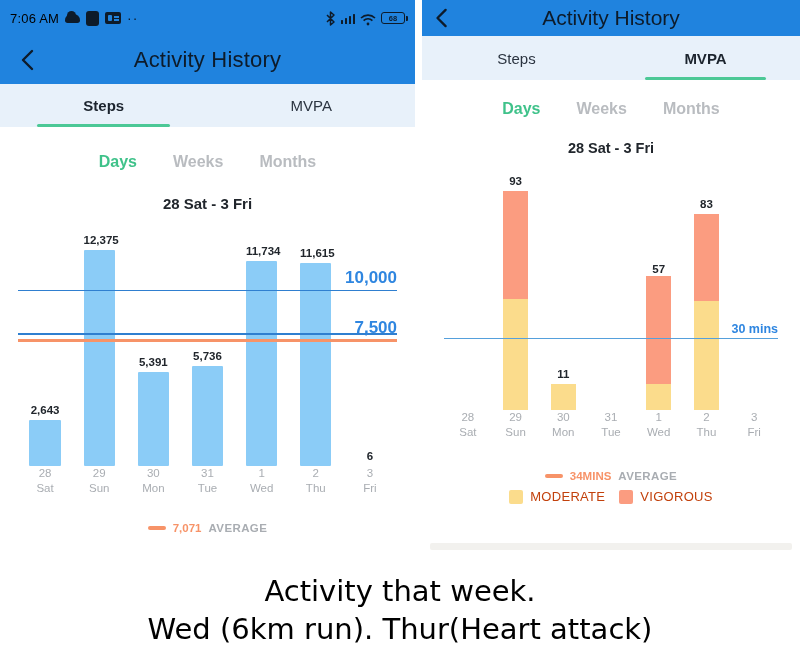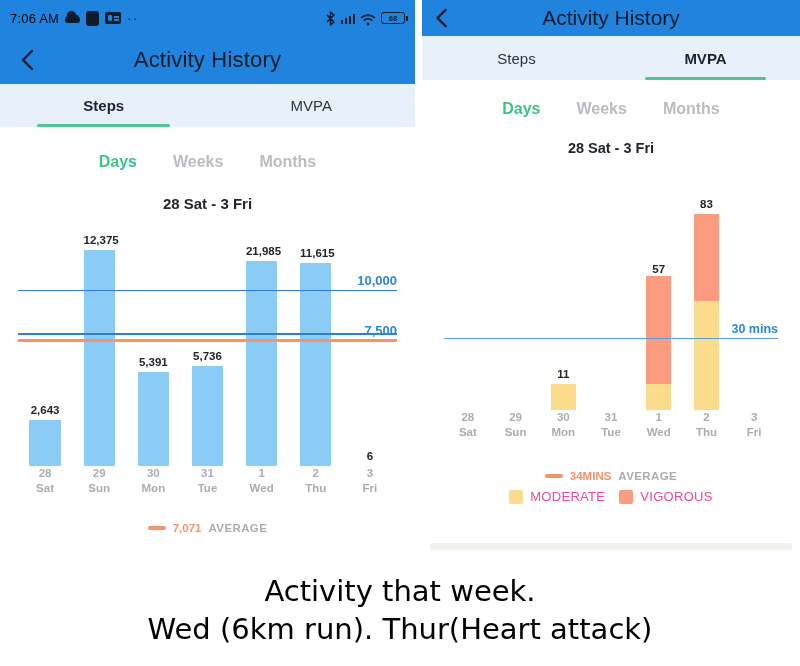--- a/index.html
+++ b/index.html
@@ -108,25 +108,25 @@
   .bar-col { position:absolute; bottom:0; }
   .bar {
     position:absolute; bottom:0; width:100%; background:#8BCCF7; border-radius:1px;
   }
   .bar-val {
     position:absolute; width: 100%; text-align:center; font-size:11.5px;
     font-weight:700; color:#21262c; white-space:nowrap;
   }
   .xlab {
     position:absolute; bottom: 20px; text-align:center; font-size:11.5px;
-    color:#a9adb2; line-height: 15px; font-weight:700;
+    color:#a9adb2; line-height: 15px; font-weight:400;
   }
   .goal-line { position:absolute; left:0; right:0; height:1.6px; background:#2f7fd0; }
   .goal-label {
-    position:absolute; right:0; font-size:13px; font-weight:700; color:#2f86e0;
+    position:absolute; right:0; font-size:17px; font-weight:700; color:#2f86e0;
   }
   .avg-line { position:absolute; left:0; right:0; height:3.4px; background:#F79368; }
   .legend-steps {
     position:absolute; bottom: -4px; left:0; right:0; display:flex;
     align-items:center; justify-content:center; gap:7px; font-size:11.5px;
   }
   .dash { width:18px; height:3.5px; background:#F79368; border-radius:2px; }
   .legend-num { color:#F79368; font-weight:700; }
   .legend-word { color:#a9adb2; font-weight:600; letter-spacing:.4px; }
 
@@ -149,21 +149,21 @@
   .seg-mod { background:#FBDC8C; }
   .seg-vig { background:#FB9C80; }
   .mins-line { position:absolute; left:0; right:0; height:1.6px; background:#55A0DC; }
   .mins-label { position:absolute; right:0; font-size:12.5px; font-weight:700; color:#2f86e0; }
   .legend-mvpa {
     position:absolute; left:0; right:0; bottom:-30px;
     display:flex; flex-direction:column; align-items:center; gap:7px;
   }
   .lg-row { display:flex; align-items:center; gap:7px; font-size:11.5px; }
   .swatch { width:14px; height:14px; border-radius:2px; }
-  .lg-text { color:#ec4899; font-weight:400; font-size:13px; letter-spacing:.3px; }
+  .lg-text { color:#c2410c; font-weight:400; font-size:13px; letter-spacing:.3px; }
   .bottom-strip {
     position:absolute; left:8px; right:8px; bottom:6px; height:7px;
     background:#F2F1EE; border-radius:2px;
   }
 
   
   .caption {
     position:absolute; left:0; right:0; top:572px; text-align:center;
     font-size: 29px; color:#000; line-height: 1.32; font-family:"DejaVu Sans", sans-serif;
   }
@@ -243,21 +243,21 @@
           <div class="bar-col" style="left: 119.656px; width: 31.4029px; height: 236px;">
             <div class="bar" style="height: 94.2427px;"></div>
             <div class="bar-val" style="bottom: 98.2427px;">5,391</div>
           </div>
           <div class="bar-col" style="left: 173.799px; width: 31.4029px; height: 236px;">
             <div class="bar" style="height: 100.274px;"></div>
             <div class="bar-val" style="bottom: 104.274px; margin-top: 24px;">5,736</div>
           </div>
           <div class="bar-col" style="left: 227.941px; width: 31.4029px; height: 236px;">
             <div class="bar" style="height: 205.128px;"></div>
-            <div class="bar-val" style="bottom: 209.128px;">21,985</div>
+            <div class="bar-val" style="bottom: 209.128px;">11,734</div>
           </div>
           <div class="bar-col" style="left: 282.084px; width: 31.4029px; height: 236px;">
             <div class="bar" style="height: 203.047px;"></div>
             <div class="bar-val" style="bottom: 207.047px;">11,615</div>
           </div>
           <div class="bar-col" style="left: 336.227px; width: 31.4029px; height: 236px;">
             <div class="bar-val" style="bottom: 4.10489px;">6</div>
           </div>
           <div class="goal-line" style="bottom: 174.815px;"></div>
           <div class="goal-label" style="bottom: 177.815px;">10,000</div>
@@ -321,20 +321,25 @@
       <span class="period active">Days</span>
       <span class="period">Weeks</span>
       <span class="period">Months</span>
     </div>
 
     <div class="r-range">28 Sat  -  3 Fri</div>
 
     <div class="chart-mvpa">
       <div class="plot" id="mvpa-plot">
           <div class="bar-col" style="left: 11.4514px; width: 24.8114px; height: 236px;"></div>
+          <div class="bar-col" style="left: 59.1657px; width: 24.8114px; height: 236px;">
+            <div class="seg seg-mod" style="bottom: 0px; height: 110.92px;"></div>
+            <div class="seg seg-vig" style="bottom: 110.92px; height: 108.56px;"></div>
+            <div class="bar-val" style="bottom: 223.48px;">93</div>
+          </div>
           <div class="bar-col" style="left: 106.88px; width: 24.8114px; height: 236px;">
             <div class="seg seg-mod" style="bottom: 0px; height: 25.96px;"></div>
             <div class="bar-val" style="bottom: 29.96px;">11</div>
           </div>
           <div class="bar-col" style="left: 154.594px; width: 24.8114px; height: 236px;"></div>
           <div class="bar-col" style="left: 202.309px; width: 24.8114px; height: 236px;">
             <div class="seg seg-mod" style="bottom: 0px; height: 25.96px;"></div>
             <div class="seg seg-vig" style="bottom: 25.96px; height: 108.56px;"></div>
             <div class="bar-val" style="bottom: 135px;">57</div>
           </div>

